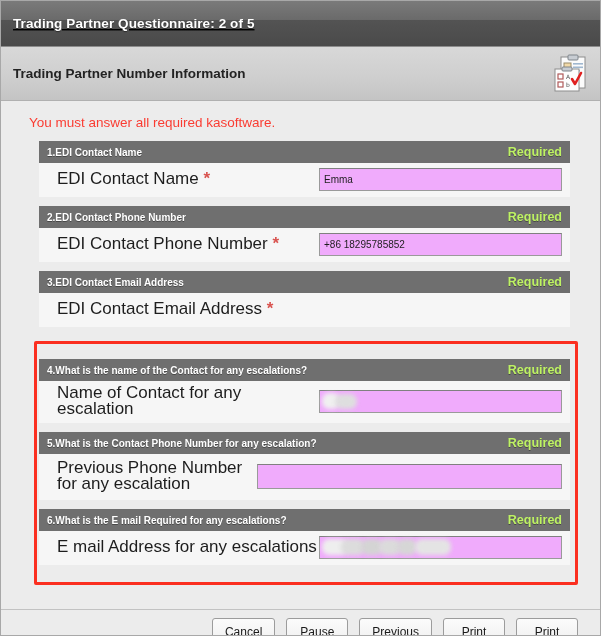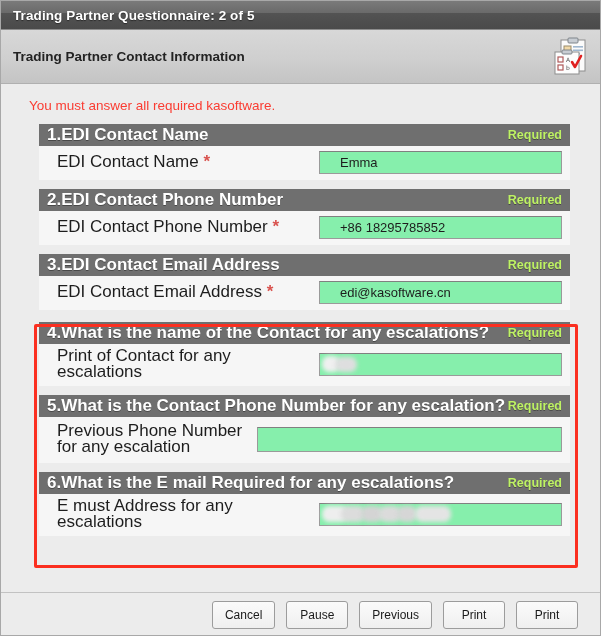--- a/index.html
+++ b/index.html
@@ -18,27 +18,28 @@
     width: 601px;
     height: 636px;
     box-sizing: border-box;
     background: #ececec;
     border: 1px solid #a8a8a8;
     overflow: hidden;
   }
 
   
   .titlebar {
-    height: 29px;
+    height: 46px;
     box-sizing: border-box;
     background: linear-gradient(to bottom, #7a7a7a 0%, #6a6a6a 42%, #535353 43%, #4a4a4a 100%);
     border-bottom: 1px solid #8c8c8c;
     display: flex;
     align-items: center;
     padding-left: 12px;
+    text-decoration: underline;
   }
   .titlebar-text {
     color: #ffffff;
     font-size: 13.5px;
     font-weight: bold;
     letter-spacing: 0.1px;
     text-shadow: 0 1px 1px rgba(0,0,0,0.45);
   }
 
   
@@ -96,21 +97,21 @@
     background: #6f6f6f;
     height: 22px;
     box-sizing: border-box;
     display: flex;
     align-items: center;
     justify-content: space-between;
     padding: 0 8px 0 8px;
   }
   .q-title {
     color: #ffffff;
-    font-size: 17px;
+    font-size: 10px;
     font-weight: bold;
     white-space: nowrap;
     text-shadow: 0 1px 0 rgba(0,0,0,0.35);
   }
   .q-required {
     color: #bef264;
     font-size: 12.5px;
     font-weight: bold;
     text-shadow: 0 1px 0 rgba(0,0,0,0.35);
   }
@@ -139,25 +140,25 @@
   .field-wrap {
     position: relative;
     flex: 1 1 auto;
   }
   .q-input {
     width: 100%;
     height: 23px;
     box-sizing: border-box;
     border: 1px solid #9a9a9a;
     border-top-color: #808080;
-    background: #86efac;
+    background: #f0abfc;
     font-family: "Liberation Sans", sans-serif;
-    font-size: 13px;
+    font-size: 10px;
     color: #1d1d1d;
-    padding: 1px 20px;
+    padding: 1px 4px;
     outline: none;
   }
   .q-input.tall { height: 25px; }
 
   
   .redact {
     position: absolute;
     pointer-events: none;
     border-radius: 7px;
     filter: blur(2.2px);
@@ -204,21 +205,21 @@
 </head>
 <body>
 
 <div id="app-window">
 
   <div class="titlebar">
     <span class="titlebar-text">Trading Partner Questionnaire: 2 of 5</span>
   </div>
 
   <div class="subheader">
-    <span class="subheader-text">Trading Partner Contact Information</span>
+    <span class="subheader-text">Trading Partner Number Information</span>
     <span class="header-icon">
       <svg width="38" height="40" viewBox="0 0 38 40" xmlns="http://www.w3.org/2000/svg">
 
         <rect x="9" y="3" width="24" height="31" fill="#fbfbfb" stroke="#8d8d8d" stroke-width="1"></rect>
         <rect x="16" y="1" width="10" height="5" rx="1" fill="#c8cdd3" stroke="#7f858b" stroke-width="1"></rect>
         <rect x="12" y="9" width="7" height="7" fill="#f1d9a8" stroke="#9a8b6a" stroke-width="1"></rect>
         <rect x="21" y="9" width="10" height="1.6" fill="#9fb7cf"></rect>
         <rect x="21" y="12.5" width="10" height="1.6" fill="#9fb7cf"></rect>
         <rect x="21" y="16" width="7" height="1.6" fill="#9fb7cf"></rect>
 
@@ -267,33 +268,30 @@
         </div>
       </div>
 
       <div class="question">
         <div class="q-header">
           <span class="q-title"><span>3.</span><span>EDI Contact Email Address</span></span>
           <span class="q-required">Required</span>
         </div>
         <div class="q-body">
           <div class="q-label"><span>EDI Contact Email Address</span> <span class="star">*</span></div>
-          <div class="field-wrap">
-            <input class="q-input" type="text" value="edi@kasoftware.cn" style="">
-          </div>
-        </div>
-      </div>
-
-      <div class="question" style="margin-top:12px;">
+        </div>
+      </div>
+
+      <div class="question" style="margin-top:32px;">
         <div class="q-header">
           <span class="q-title"><span>4.</span><span>What is the name of the Contact for any escalations?</span></span>
           <span class="q-required">Required</span>
         </div>
         <div class="q-body">
-          <div class="q-label">Print of Contact for any escalations</div>
+          <div class="q-label">Name of Contact for any escalation</div>
           <div class="field-wrap">
             <input class="q-input" type="text" value="" style="">
             <span class="redact" style="left:3px; top:3px; width:18px; height:16px; background:#f0f0f0;"></span>
             <span class="redact" style="left:16px; top:4px; width:22px; height:15px; background:#dededf;"></span>
           </div>
         </div>
       </div>
 
       <div class="question">
         <div class="q-header">
@@ -307,21 +305,21 @@
           </div>
         </div>
       </div>
 
       <div class="question">
         <div class="q-header">
           <span class="q-title"><span>6.</span><span>What is the E mail Required for any escalations?</span></span>
           <span class="q-required">Required</span>
         </div>
         <div class="q-body">
-          <div class="q-label">E must Address for any escalations</div>
+          <div class="q-label">E mail Address for any escalations</div>
           <div class="field-wrap">
             <input class="q-input" type="text" value="" style="">
             <span class="redact" style="left:3px; top:3px; width:26px; height:16px; background:#eeeeee;"></span>
             <span class="redact" style="left:22px; top:3px; width:24px; height:16px; background:#dcdcdc;"></span>
             <span class="redact" style="left:42px; top:3px; width:22px; height:16px; background:#d4d4d4;"></span>
             <span class="redact" style="left:60px; top:3px; width:22px; height:16px; background:#dbdbdb;"></span>
             <span class="redact" style="left:78px; top:3px; width:20px; height:16px; background:#d6d6d6;"></span>
             <span class="redact" style="left:96px; top:3px; width:36px; height:16px; background:#e4e4e4;"></span>
           </div>
         </div>

